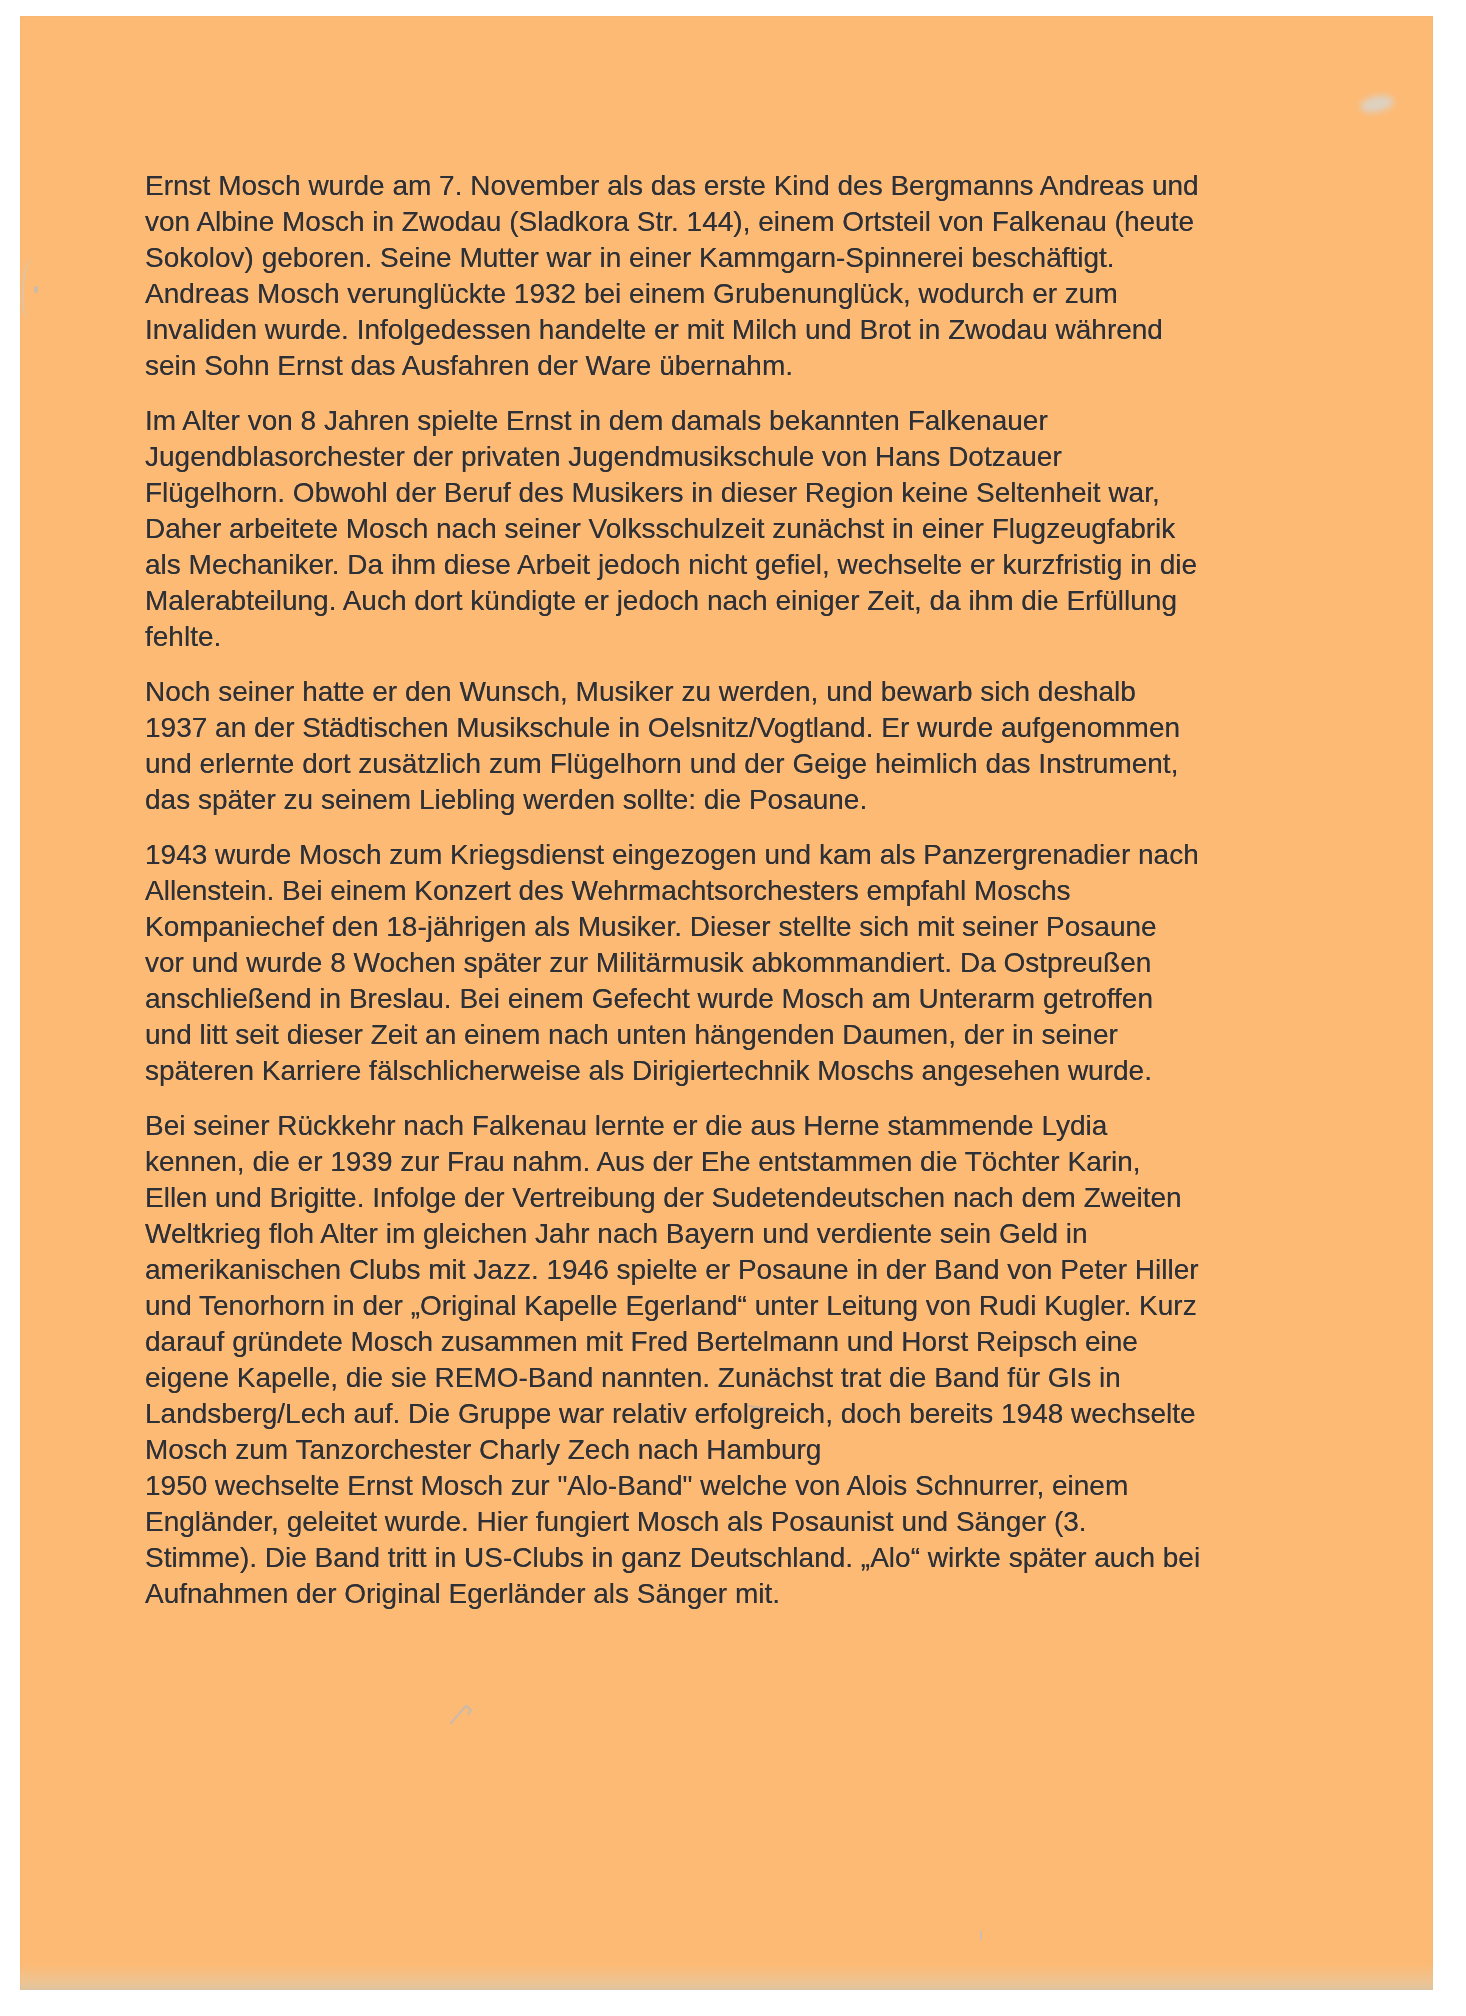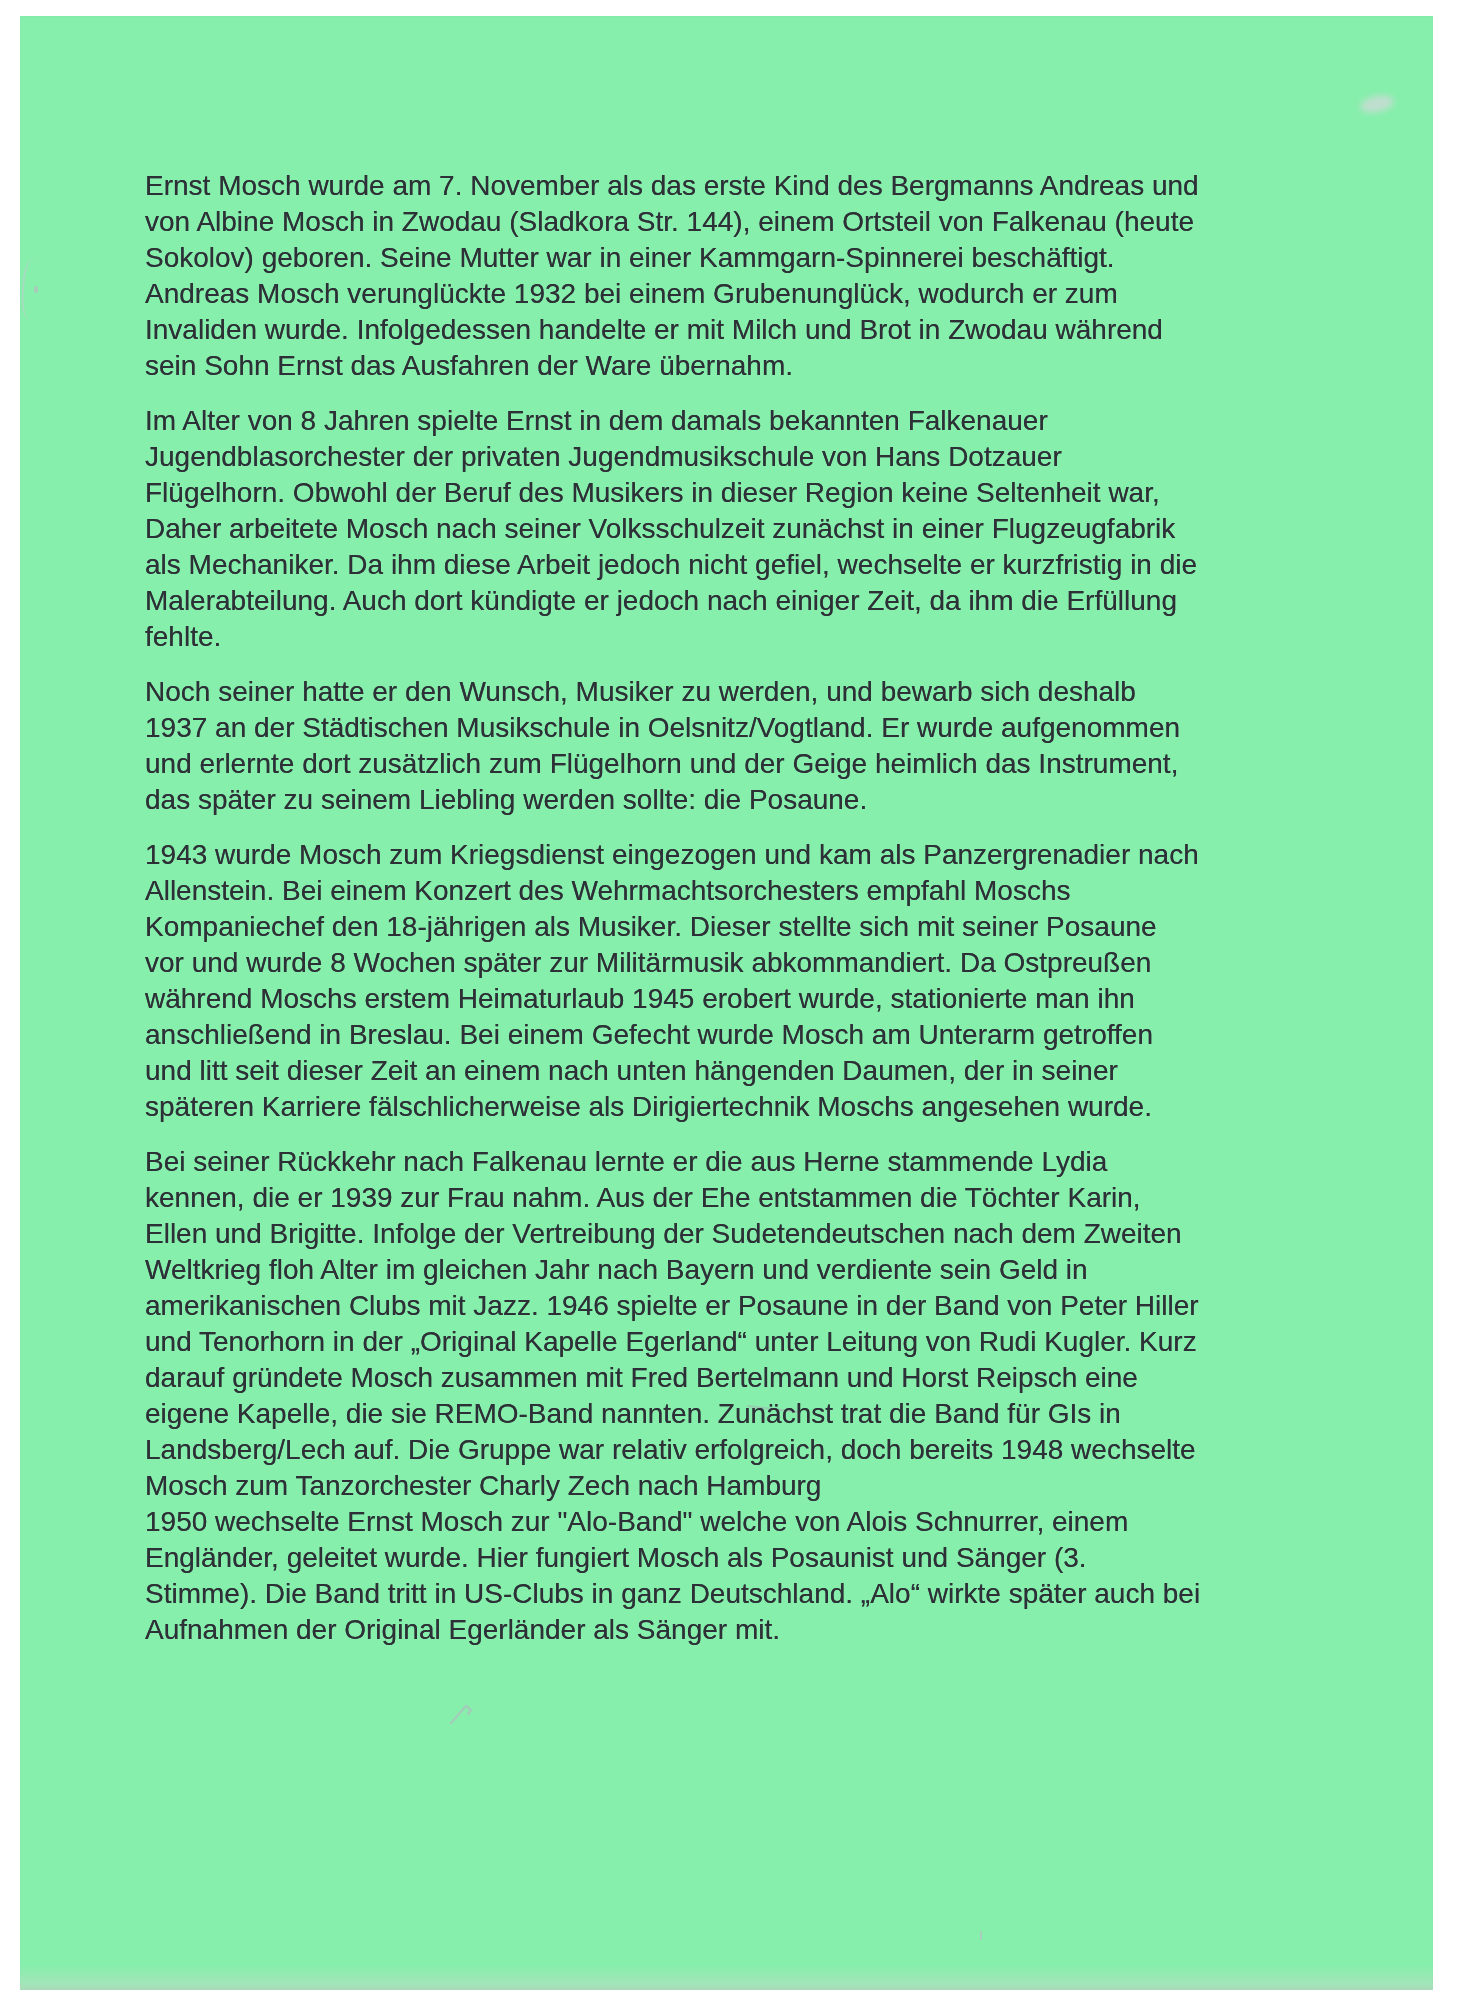--- a/index.html
+++ b/index.html
@@ -14,21 +14,21 @@
     font-family: "Liberation Sans", sans-serif;
     overflow: hidden;
   }
   
   .paper {
     position: absolute;
     left: 20px;
     top: 16px;
     width: 1413px;
     height: 1974px;
-    background: #86efac;
+    background: #fdba74;
     box-shadow: inset 0 0 3px rgba(120,130,120,0.08);
   }
   
   .paper::after {
     content: "";
     position: absolute;
     left: 0;
     bottom: 0;
     width: 100%;
     height: 26px;
@@ -148,21 +148,20 @@
       <div class="line">1937 an der Städtischen Musikschule in Oelsnitz/Vogtland. Er wurde aufgenommen</div>
       <div class="line">und erlernte dort zusätzlich zum Flügelhorn und der Geige heimlich das Instrument,</div>
       <div class="line">das später zu seinem Liebling werden sollte: die Posaune.</div>
     </div>
 
     <div class="paragraph">
       <div class="line">1943 wurde Mosch zum Kriegsdienst eingezogen und kam als Panzergrenadier nach</div>
       <div class="line">Allenstein. Bei einem Konzert des Wehrmachtsorchesters empfahl Moschs</div>
       <div class="line">Kompaniechef den 18-jährigen als Musiker. Dieser stellte sich mit seiner Posaune</div>
       <div class="line">vor und wurde 8 Wochen später zur Militärmusik abkommandiert. Da Ostpreußen</div>
-      <div class="line">während Moschs erstem Heimaturlaub 1945 erobert wurde, stationierte man ihn</div>
       <div class="line">anschließend in Breslau. Bei einem Gefecht wurde Mosch am Unterarm getroffen</div>
       <div class="line">und litt seit dieser Zeit an einem nach unten hängenden Daumen, der in seiner</div>
       <div class="line">späteren Karriere fälschlicherweise als Dirigiertechnik Moschs angesehen wurde.</div>
     </div>
 
     <div class="paragraph">
       <div class="line">Bei seiner Rückkehr nach Falkenau lernte er die aus Herne stammende Lydia</div>
       <div class="line">kennen, die er 1939 zur Frau nahm. Aus der Ehe entstammen die Töchter Karin,</div>
       <div class="line">Ellen und Brigitte. Infolge der Vertreibung der Sudetendeutschen nach dem Zweiten</div>
       <div class="line">Weltkrieg floh Alter im gleichen Jahr nach Bayern und verdiente sein Geld in</div>

